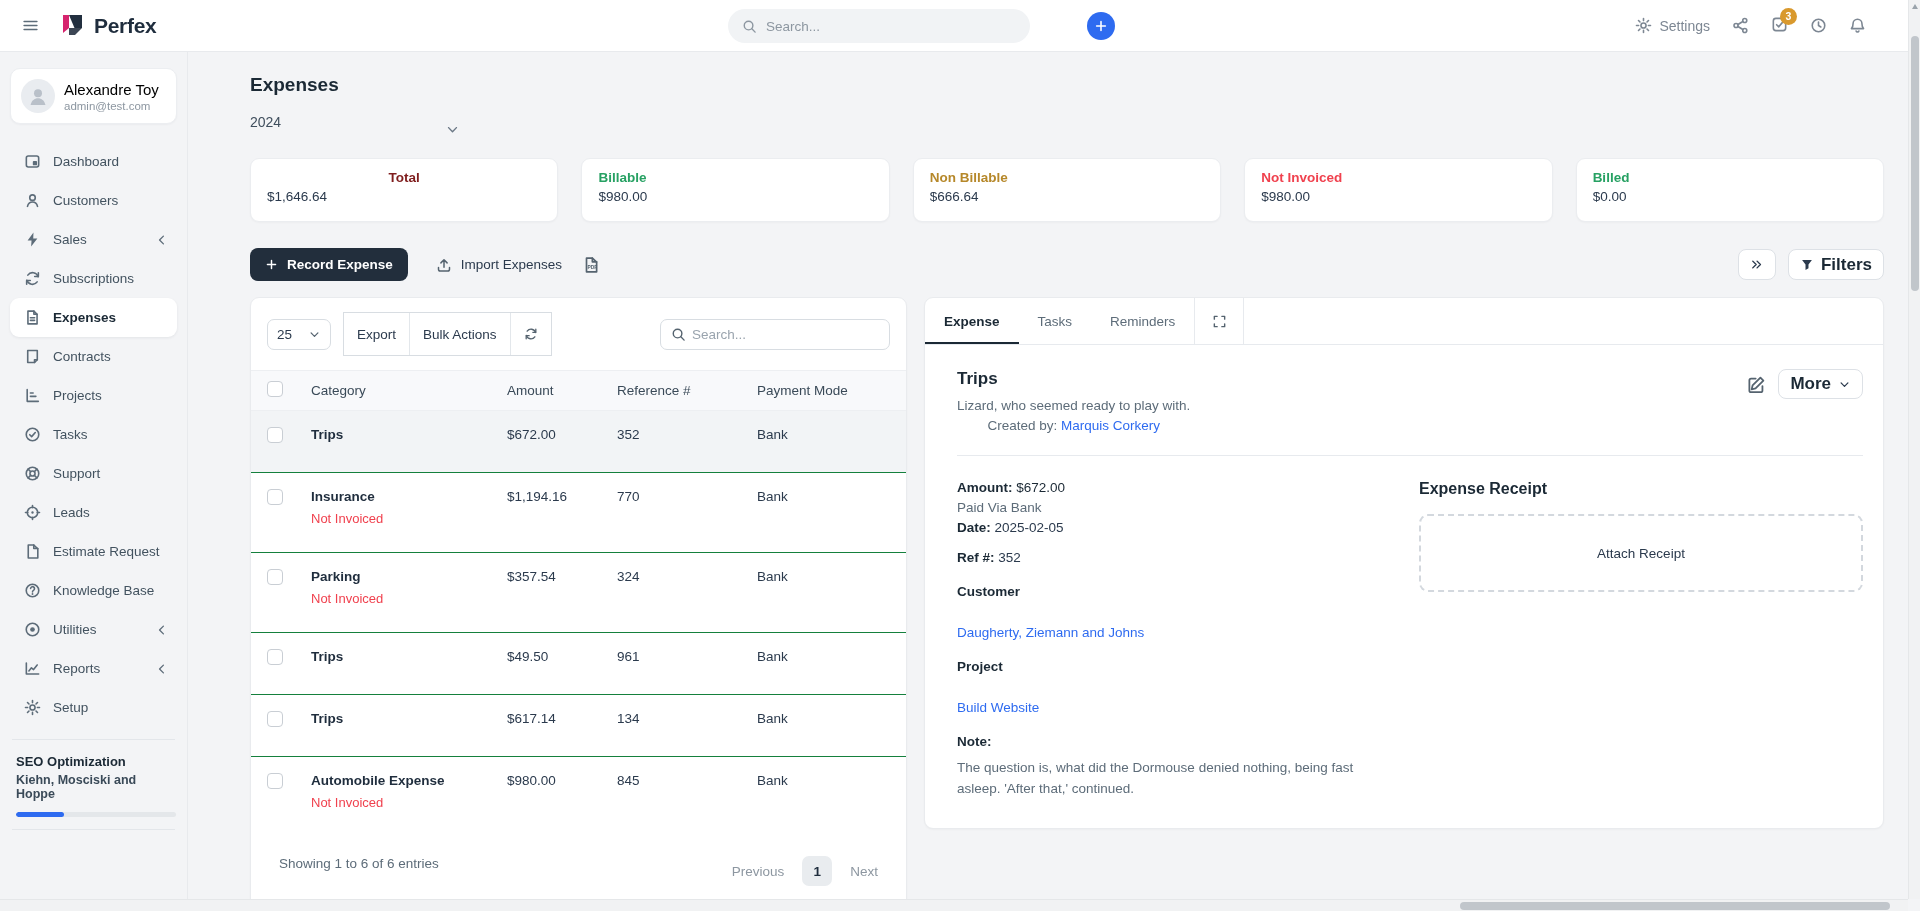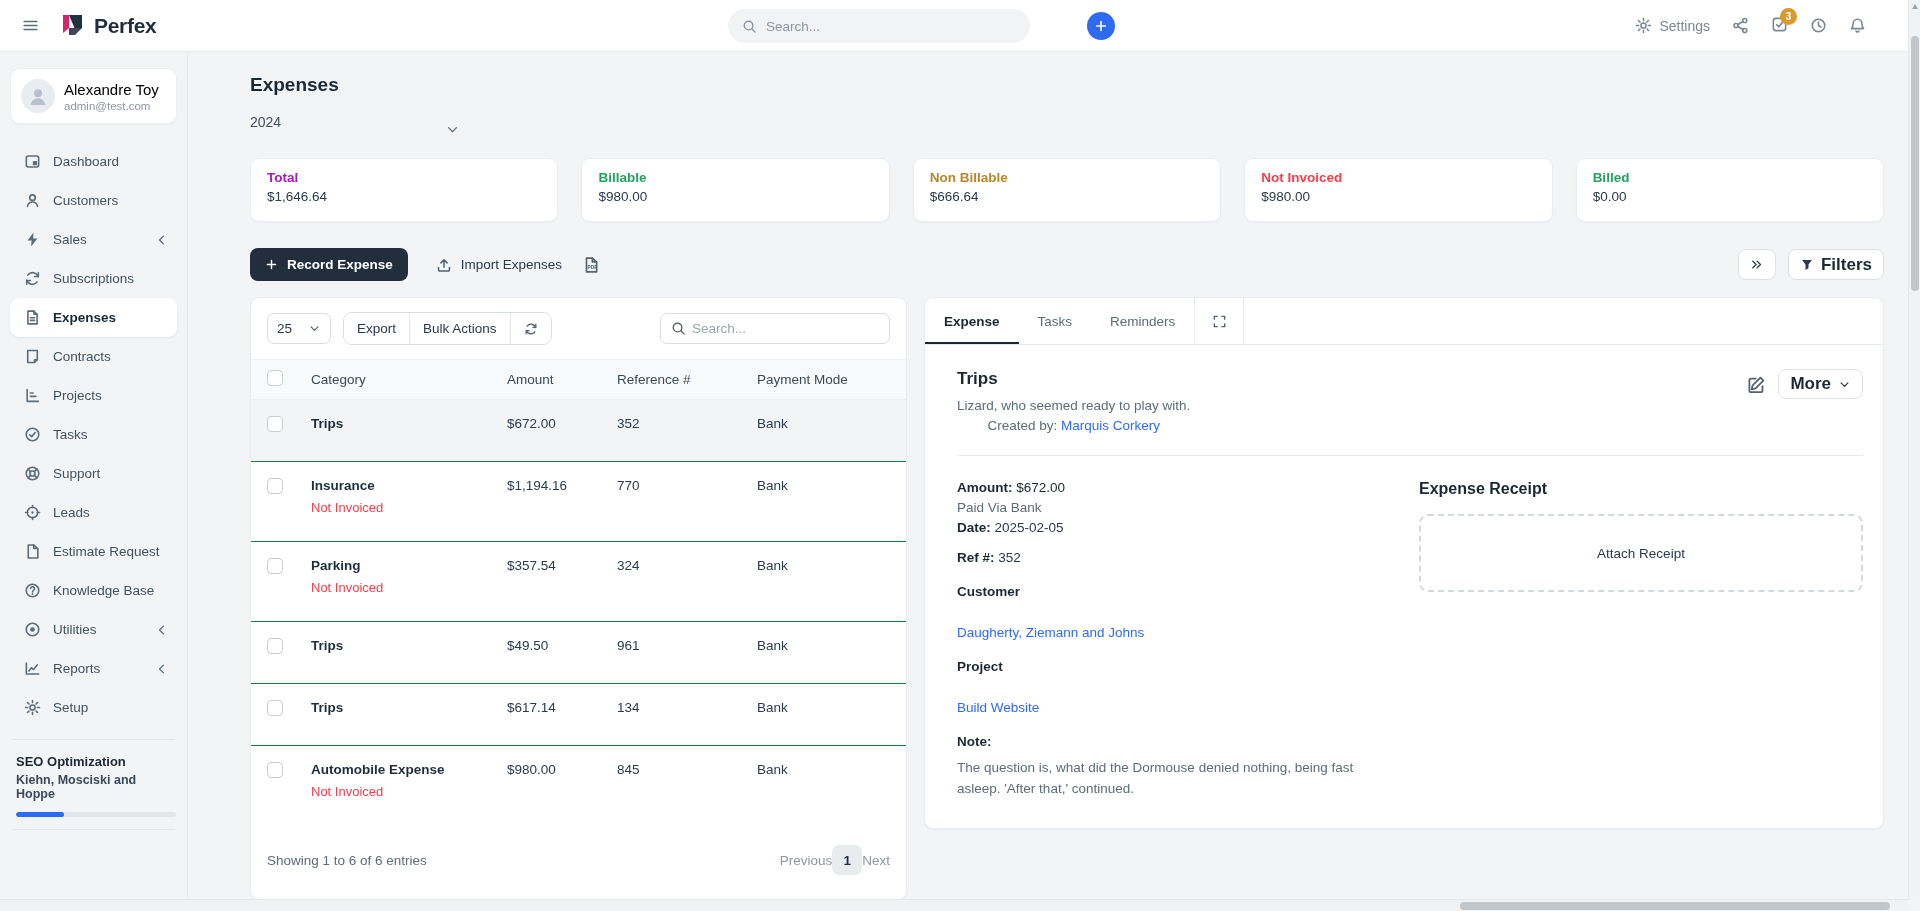--- a/index.html
+++ b/index.html
@@ -89,21 +89,21 @@
   
   .panels { margin-top:16px; display:flex; gap:17px; align-items:flex-start; }
   .card { background:#fff; border:1px solid #e9ebee; border-radius:9px; box-shadow:0 1px 2px rgba(20,30,45,.03); }
 
   
   .table-card { width:657px; flex:none; }
   .table-toolbar { padding:14px 16px; display:flex; align-items:center; }
   .mini-select { width:64px; height:31px; border:1px solid #d8dde2; border-radius:7px; background:#fff;
     display:flex; align-items:center; justify-content:space-between; padding:0 9px; cursor:pointer; color:#2b3a4d; }
   .mini-select .icon { color:#55636f; }
-  .btn-group { margin-left:12px; height:33px; border:1px solid #d8dde2; border-radius:9px; display:flex; overflow:hidden; background:#fff; }
+  .btn-group { margin-left:12px; height:44px; border:1px solid #d8dde2; border-radius:0; display:flex; overflow:hidden; background:#fff; }
   .btn-group > * { display:flex; align-items:center; padding:0 13px; font-size:13.5px; color:#2b3a4d;
     font-weight:500; cursor:pointer; border-right:1px solid #e3e7eb; background:#fff; border-top:0; border-bottom:0; border-left:0;
     font-family:"Liberation Sans",sans-serif; }
   .btn-group > *:last-child { border-right:0; }
   .btn-group .icon { color:#55636f; }
   .tbl-search { margin-left:auto; width:230px; height:31px; border:1px solid #d8dde2; border-radius:7px;
     display:flex; align-items:center; background:#fff; }
   .tbl-search .icon { padding:0 6px 0 10px; color:#55636f; }
   .tbl-search input { flex:1; border:0; outline:0; font-size:13.5px; color:#2b3a4d; min-width:0;
     font-family:"Liberation Sans",sans-serif; }
@@ -117,23 +117,23 @@
   .exp .col-amt { width:110px; }
   .exp .col-ref { width:140px; }
   .exp tbody td { border-top:1px solid #15803d; vertical-align:top; padding:16px 12px 26px; }
   .exp tbody tr:first-child td { border-top:0; }
   .exp tr.selected { background:#f2f4f6; }
   .cat-name { font-weight:700; color:#1f2d3d; }
   .row-badge { display:block; margin-top:7px; color:#f0414e; font-size:13px; }
   .cb { width:16px; height:16px; border:1.5px solid #c9ced4; border-radius:4px; background:#fff; cursor:pointer; display:inline-block; }
   .cb-cell { padding-left:16px !important; }
 
-  .table-footer { display:flex; align-items:center; justify-content:space-between; padding:20px 16px 24px; }
+  .table-footer { display:flex; justify-content:space-between; padding:20px 28px 24px; }
   .showing { color:#5d6c79; }
-  .pager { display:flex; align-items:center; }
+  .pager { display:flex; align-items:center; gap:18px; }
   .pager-link { color:#8d97a1; cursor:pointer; }
   .page-num { width:30px; height:30px; border-radius:7px; background:#e9ecef; color:#1f2d3d; font-weight:700;
     display:flex; align-items:center; justify-content:center; cursor:pointer; }
 
   
   .detail-card { flex:1; min-height:517px; }
   .tabbar { display:flex; align-items:stretch; height:47px; border-bottom:1px solid #e7eaee; }
   .tab { display:flex; align-items:center; padding:0 19px; color:#5d6c79; font-weight:500; cursor:pointer; }
   .tab.active { color:#1b2935; font-weight:700; box-shadow:inset 0 -2px 0 #1b2935; }
   .tab-divider { width:1px; background:#e7eaee; }
@@ -530,21 +530,21 @@
       <span>2024</span>
       <span class="icon">
           <svg width="15" height="15">
             <use href="#i-chevron-down"></use>
           </svg>
         </span>
     </div>
 
     <div class="cards">
       <div class="sum-card">
-        <div class="sum-label" style="color: #a21caf;">Total</div>
+        <div class="sum-label" style="color: #7f1d1d; text-align: center;">Total</div>
         <div class="sum-value">$1,646.64</div>
       </div>
       <div class="sum-card">
         <div class="sum-label" style="color: rgb(39, 161, 99);">Billable</div>
         <div class="sum-value">$980.00</div>
       </div>
       <div class="sum-card">
         <div class="sum-label" style="color: rgb(182, 136, 42);">Non Billable</div>
         <div class="sum-value">$666.64</div>
       </div>

